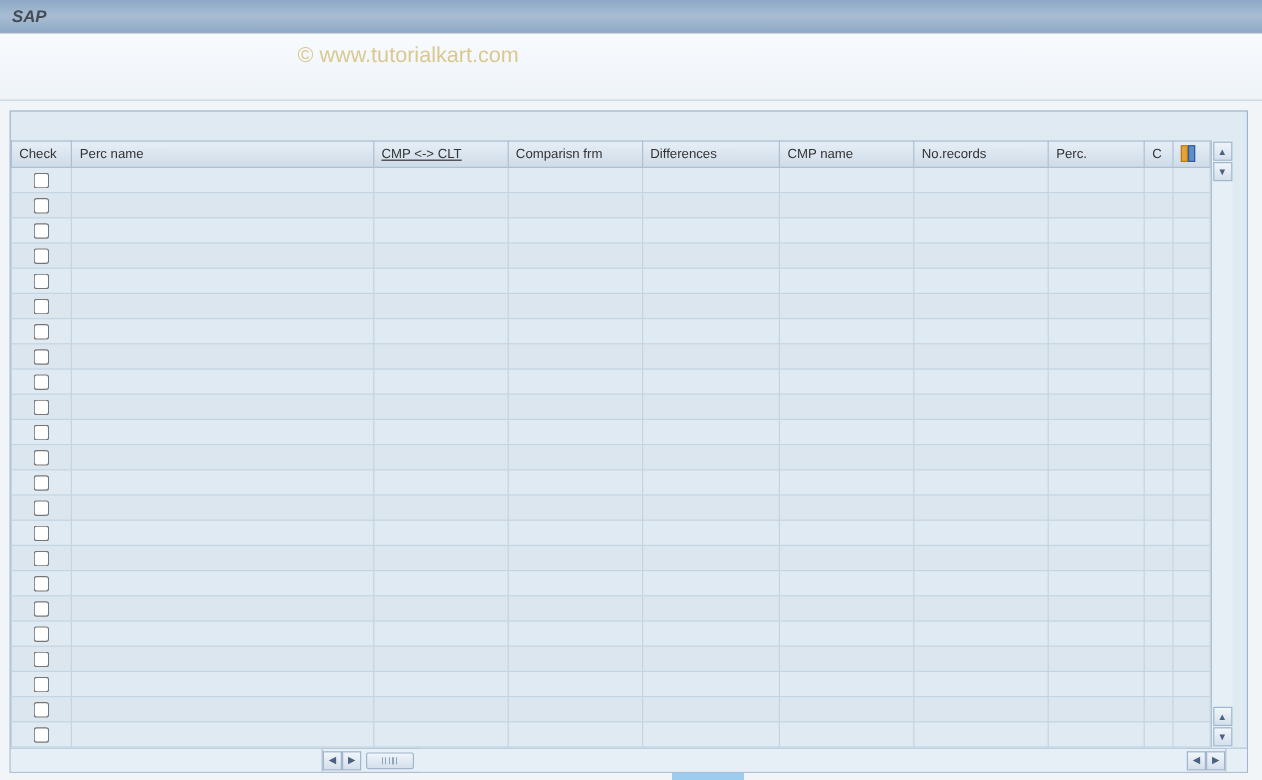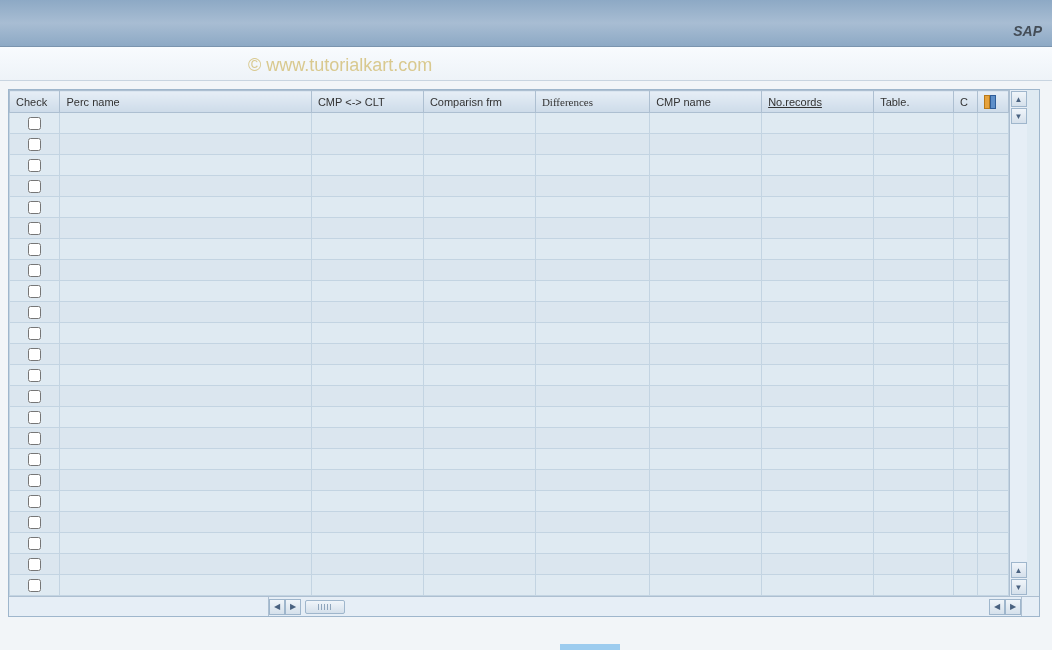--- a/index.html
+++ b/index.html
@@ -9,32 +9,31 @@
       background: #f2f5f8;
       width: 1052px;
       height: 650px;
       overflow: hidden;
       position: relative;
     }
     .titlebar {
       background: linear-gradient(to bottom, #8da9c5 0%, #a8bdd3 50%, #8da9c5 100%);
       height: 28px;
       border-bottom: 1px solid #7a94ae;
-      padding: 23px 10px;
-      text-align: right;
+      padding: 5px 10px;
     }
     .titlebar .title {
       font-style: italic;
       font-weight: bold;
       color: #444d57;
       font-size: 14px;
     }
     .toolbar {
       background: linear-gradient(to bottom, #f8fbfe 0%, #eef3f8 100%);
-      height: 34px;
+      height: 56px;
       border-bottom: 1px solid #c8d4e0;
       position: relative;
     }
     .watermark {
       position: absolute;
       left: 248px;
       top: 8px;
       color: #d9c98f;
       font-size: 18px;
       font-family: Verdana, sans-serif;
@@ -45,20 +44,21 @@
       padding: 8px;
     }
     .grid-container {
       border: 1px solid #9fb6cc;
       background: #dfeaf2;
       width: 1032px;
       position: relative;
     }
     .grid-table-wrap {
       display: flex;
+      margin-top: 24px;
     }
     .grid-table {
       border-collapse: collapse;
       width: 1000px;
     }
     .grid-table th {
       background: linear-gradient(to bottom, #e6eef6 0%, #cddbe9 100%);
       border: 1px solid #adbfd1;
       padding: 3px 6px;
       text-align: left;
@@ -71,25 +71,25 @@
     .grid-table td {
       border: 1px solid #c3d4e2;
       background: #dfeaf2;
       height: 21px;
       padding: 1px 3px;
     }
     .grid-table tr:nth-child(even) td { background: #dbe6ef; }
     .check-col { width: 38px; text-align: center; }
     .check-col input { margin: 0 auto; display: block; }
     .col-tablename { width: 220px; }
-    .col-cmpclt { width: 98px; }
+    .col-cmpclt { width: 98px; text-decoration: underline; }
     .col-compfrm { width: 98px; }
-    .col-diff { width: 100px; font-family: Liberation Serif, serif; }
+    .col-diff { width: 100px; }
     .col-cmpcopy { width: 98px; }
-    .col-norecords { width: 98px; text-decoration: underline; }
+    .col-norecords { width: 98px; }
     .col-perc { width: 70px; }
     .col-last { width: 16px; }
     .config-icon-cell {
       width: 22px;
       background: linear-gradient(to bottom, #e6eef6 0%, #cddbe9 100%);
       border: 1px solid #adbfd1;
       text-align: center;
       cursor: pointer;
     }
     .config-icon {
@@ -205,21 +205,21 @@
       <table class="grid-table">
         <thead>
           <tr>
             <th class="check-col">Check</th>
             <th class="col-tablename">Perc name</th>
             <th class="col-cmpclt">CMP &lt;-&gt; CLT</th>
             <th class="col-compfrm">Comparisn frm</th>
             <th class="col-diff">Differences</th>
             <th class="col-cmpcopy">CMP name</th>
             <th class="col-norecords">No.records</th>
-            <th class="col-perc">Table.</th>
+            <th class="col-perc">Perc.</th>
             <th class="col-last">C</th>
             <th class="config-icon-cell">
               <span class="config-icon"></span>
             </th>
           </tr>
         </thead>
         <tbody id="grid-body">
         <tr>
               <td class="check-col">
                 <input type="checkbox" style="">

